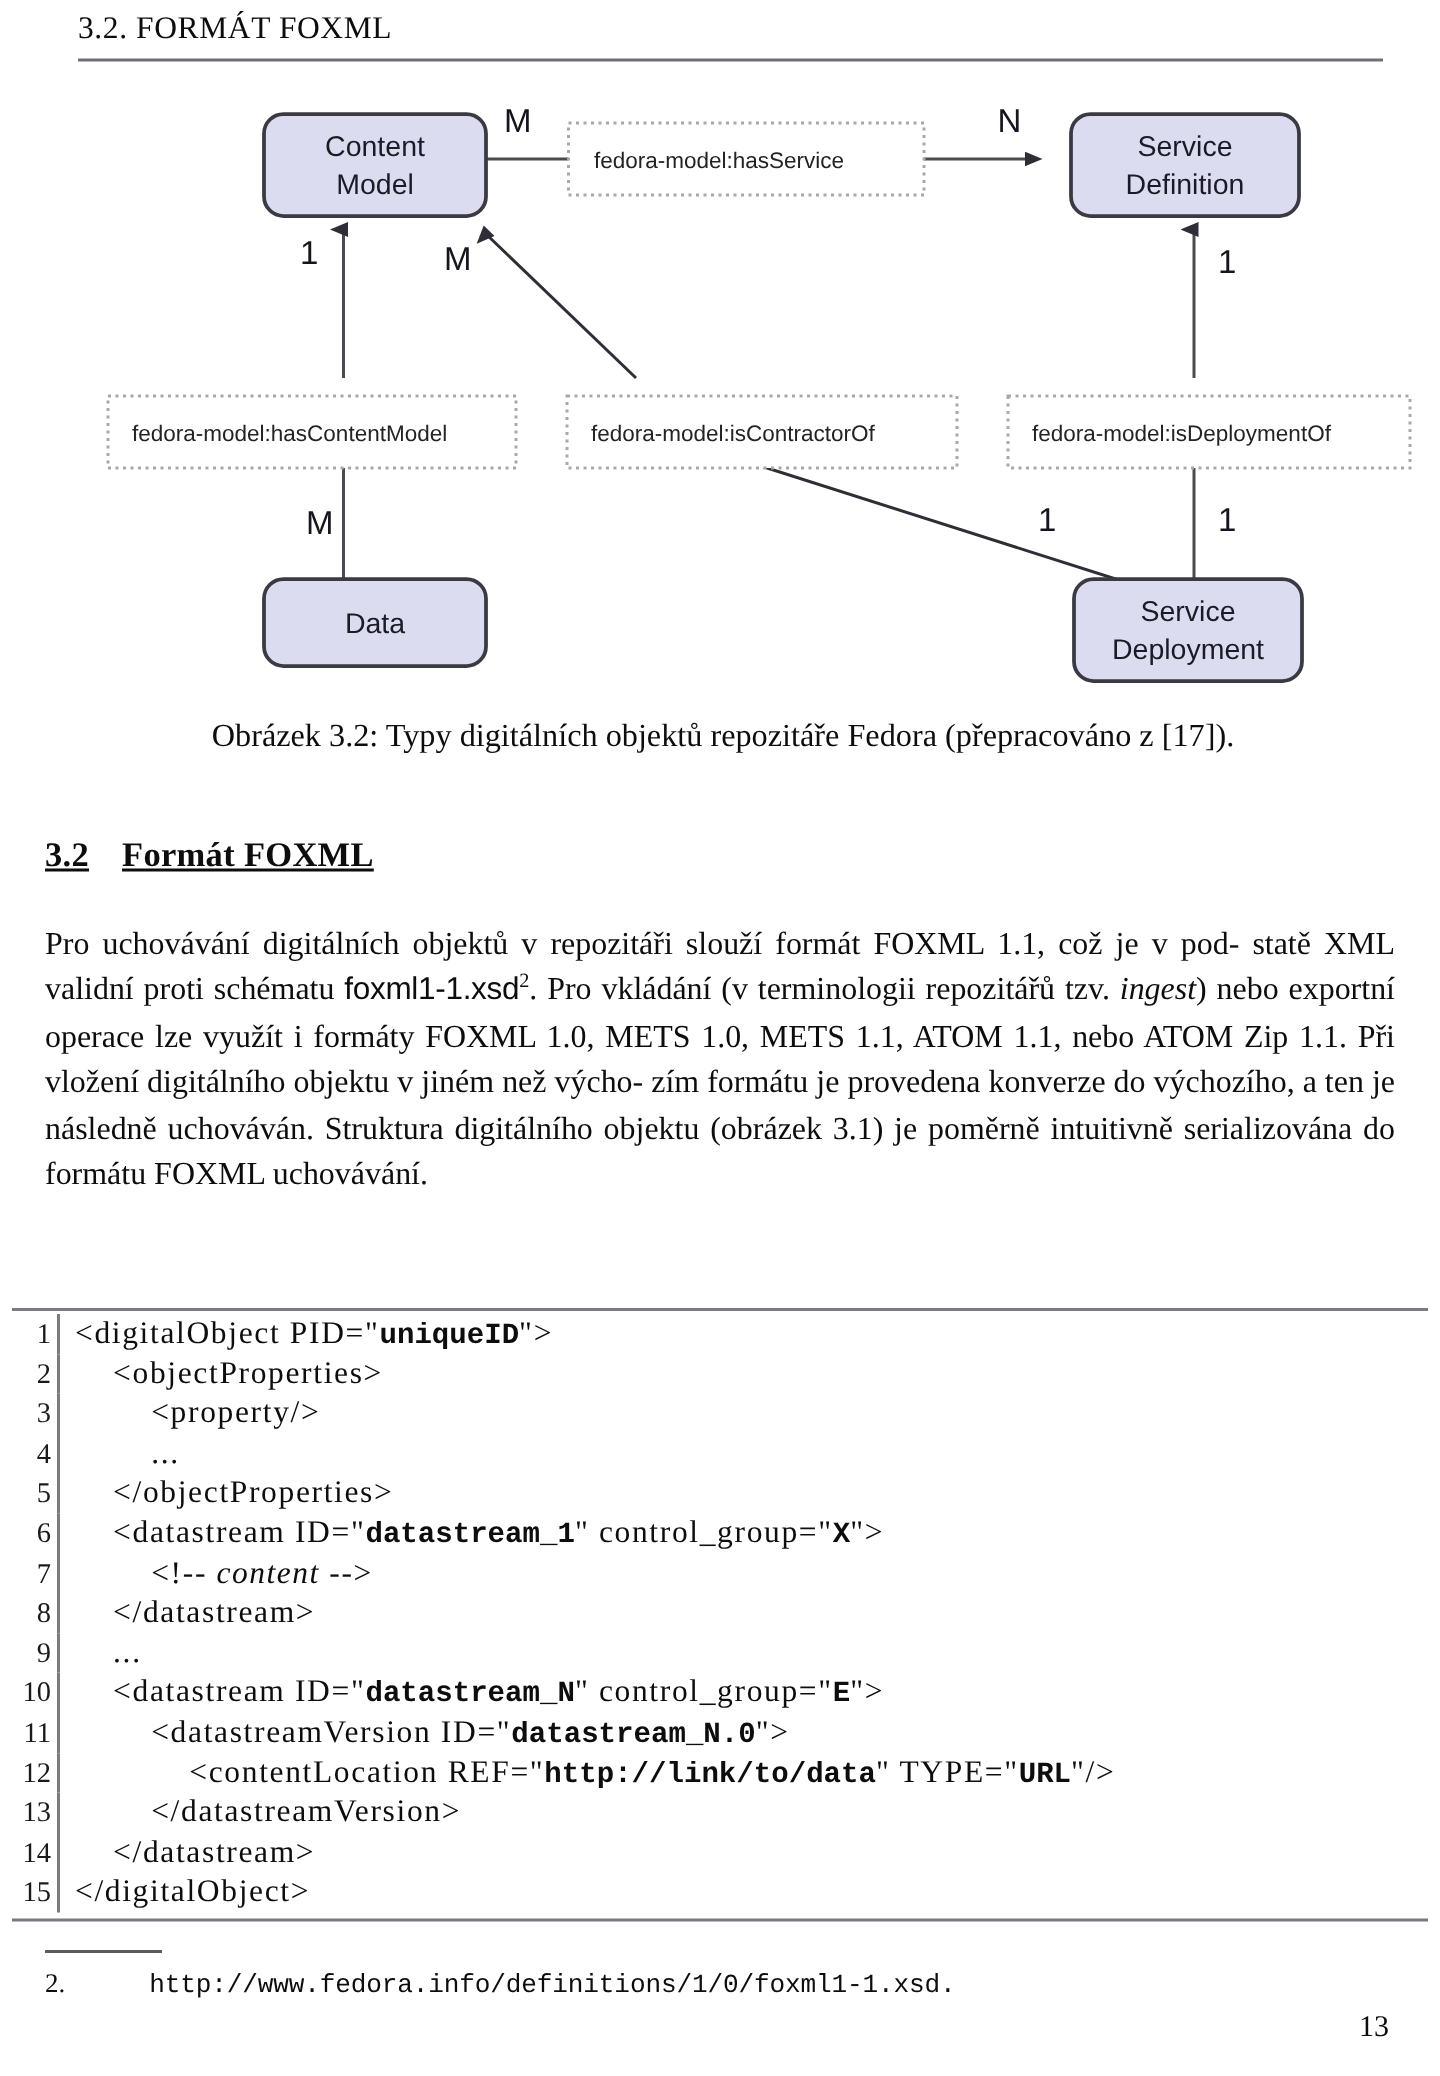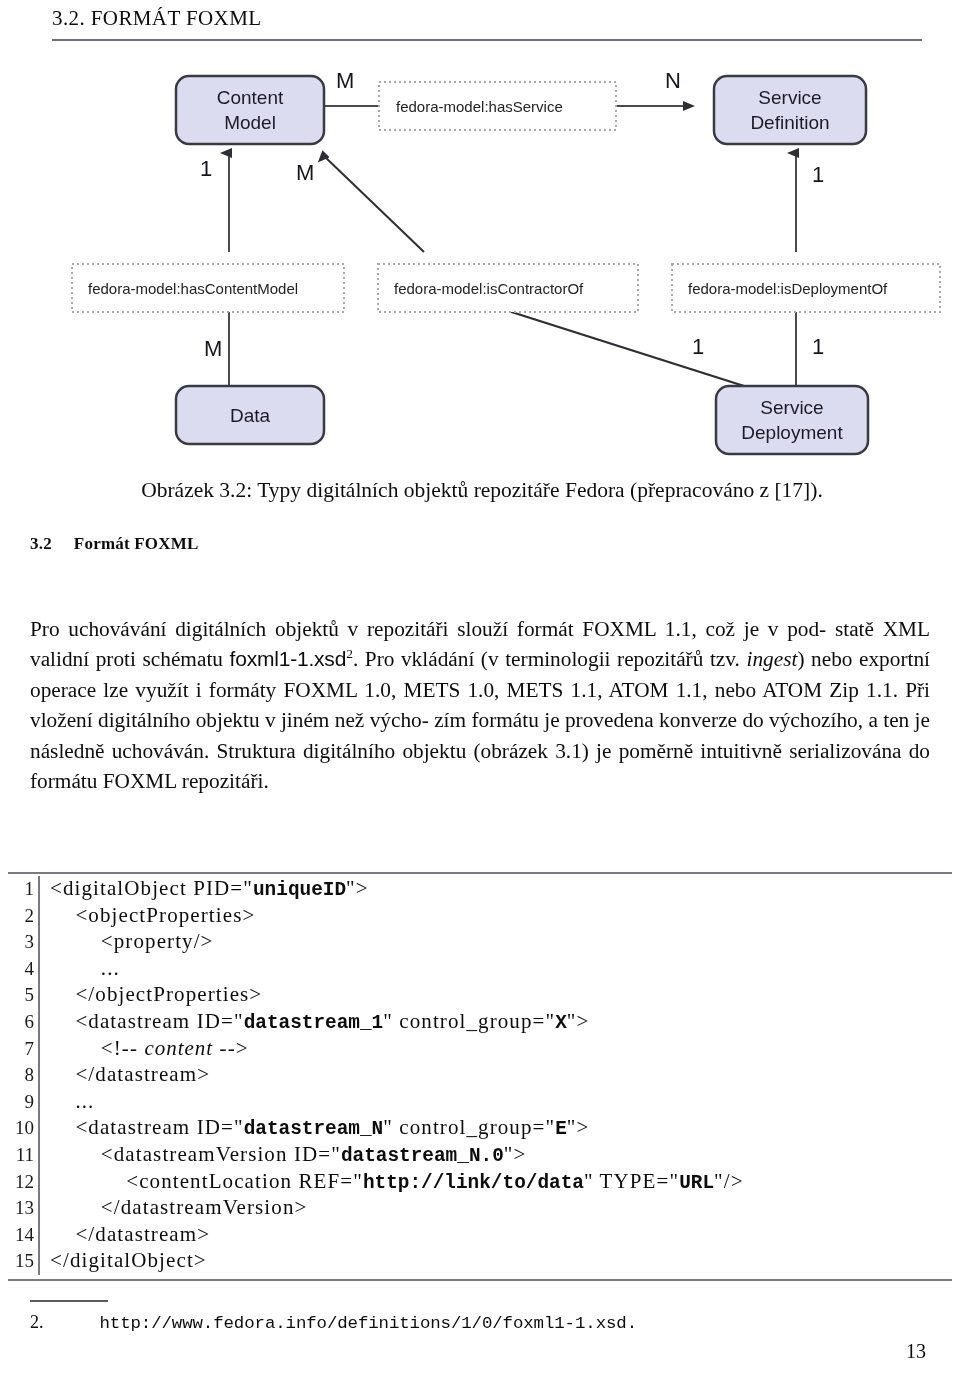--- a/index.html
+++ b/index.html
@@ -56,24 +56,25 @@
     top: 478px;
     text-align: center;
     font-size: 21.5px;
     white-space: nowrap;
   }
 
   
   .section-heading {
     position: absolute;
     left: 30px;
-    top: 534px;
-    font-size: 17px;
+    top: 557px;
+    font-size: 23px;
     font-weight: bold;
     letter-spacing: 0.2px;
+    text-decoration: underline;
   }
   .section-heading .sec-num { margin-right: 22px; }
 
   
   .body-text {
     position: absolute;
     left: 30px;
     top: 614px;
     width: 900px;
     font-size: 21.3px;
@@ -296,21 +297,21 @@
   <span class="sec-num">3.2</span><span>Formát FOXML</span>
 </div>
 
 <div class="body-text">
   <span>Pro uchovávání digitálních objektů v repozitáři slouží formát FOXML 1.1, což je v pod-</span>
   <span>statě XML validní proti schématu </span><span class="mono">foxml1-1.xsd</span><sup>2</sup><span>. Pro vkládání (v terminologii repozitářů</span>
   <span>tzv. </span><span class="ital">ingest</span><span>) nebo exportní operace lze využít i formáty FOXML 1.0, METS 1.0, METS</span>
   <span>1.1, ATOM 1.1, nebo ATOM Zip 1.1. Při vložení digitálního objektu v jiném než výcho-</span>
   <span>zím formátu je provedena konverze do výchozího, a ten je následně uchováván. Struktura</span>
   <span>digitálního objektu (obrázek 3.1) je poměrně intuitivně serializována do formátu FOXML</span>
-  <span>repozitáři.</span>
+  <span>uchovávání.</span>
 </div>
 
 <div class="listing">
   <div class="listing-frame" id="listing-frame">
       <div class="code-row">
         <span class="ln">1</span>
         <span class="code-sep"></span>
         <span class="code-txt"><span class="tag">&lt;digitalObject PID="</span><span class="val">uniqueID</span><span class="tag">"&gt;</span></span>
       </div>
       <div class="code-row">

